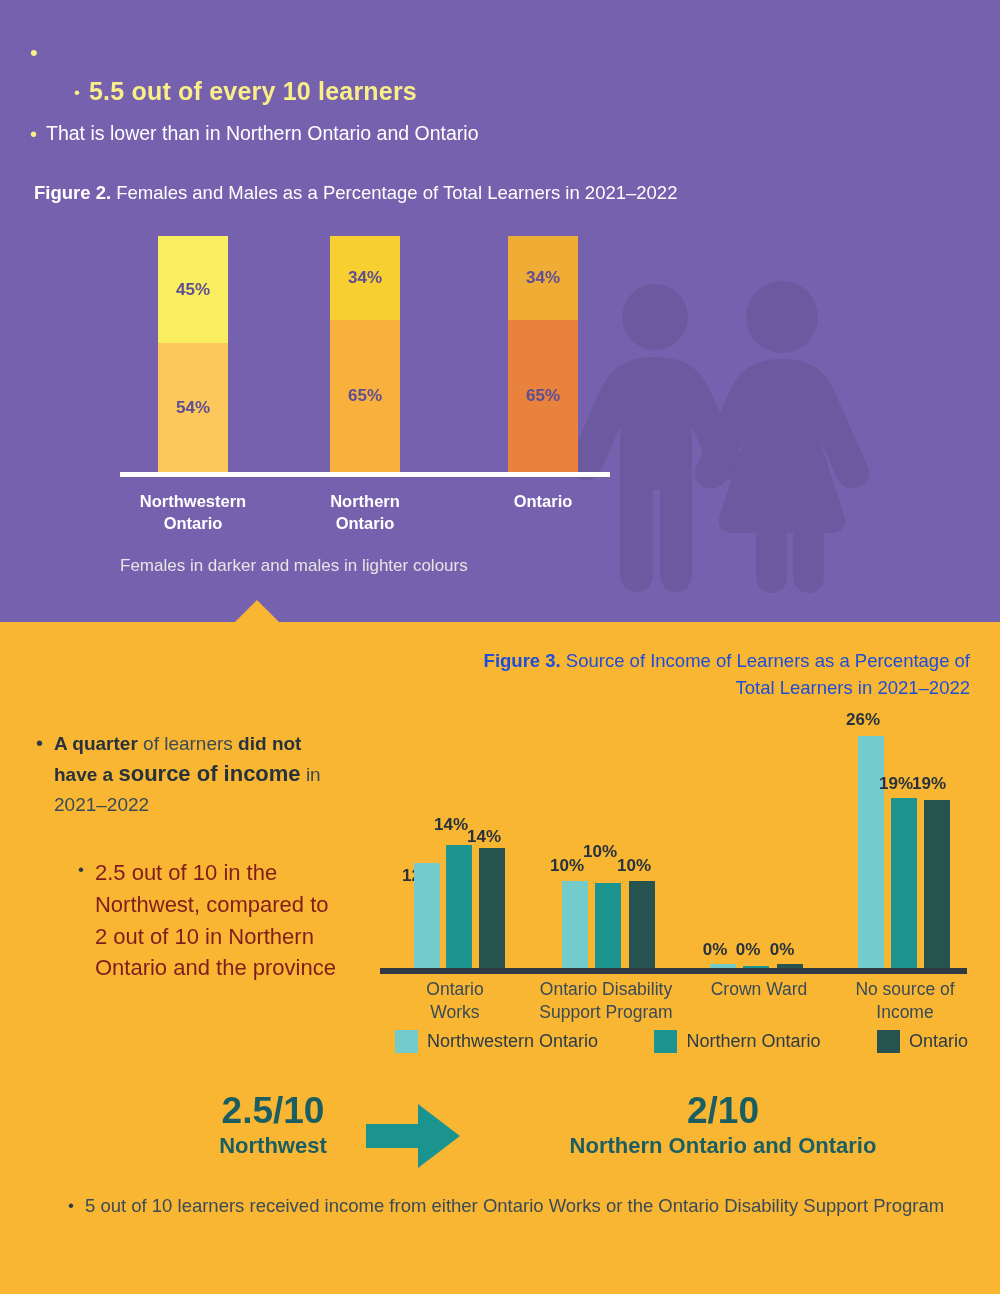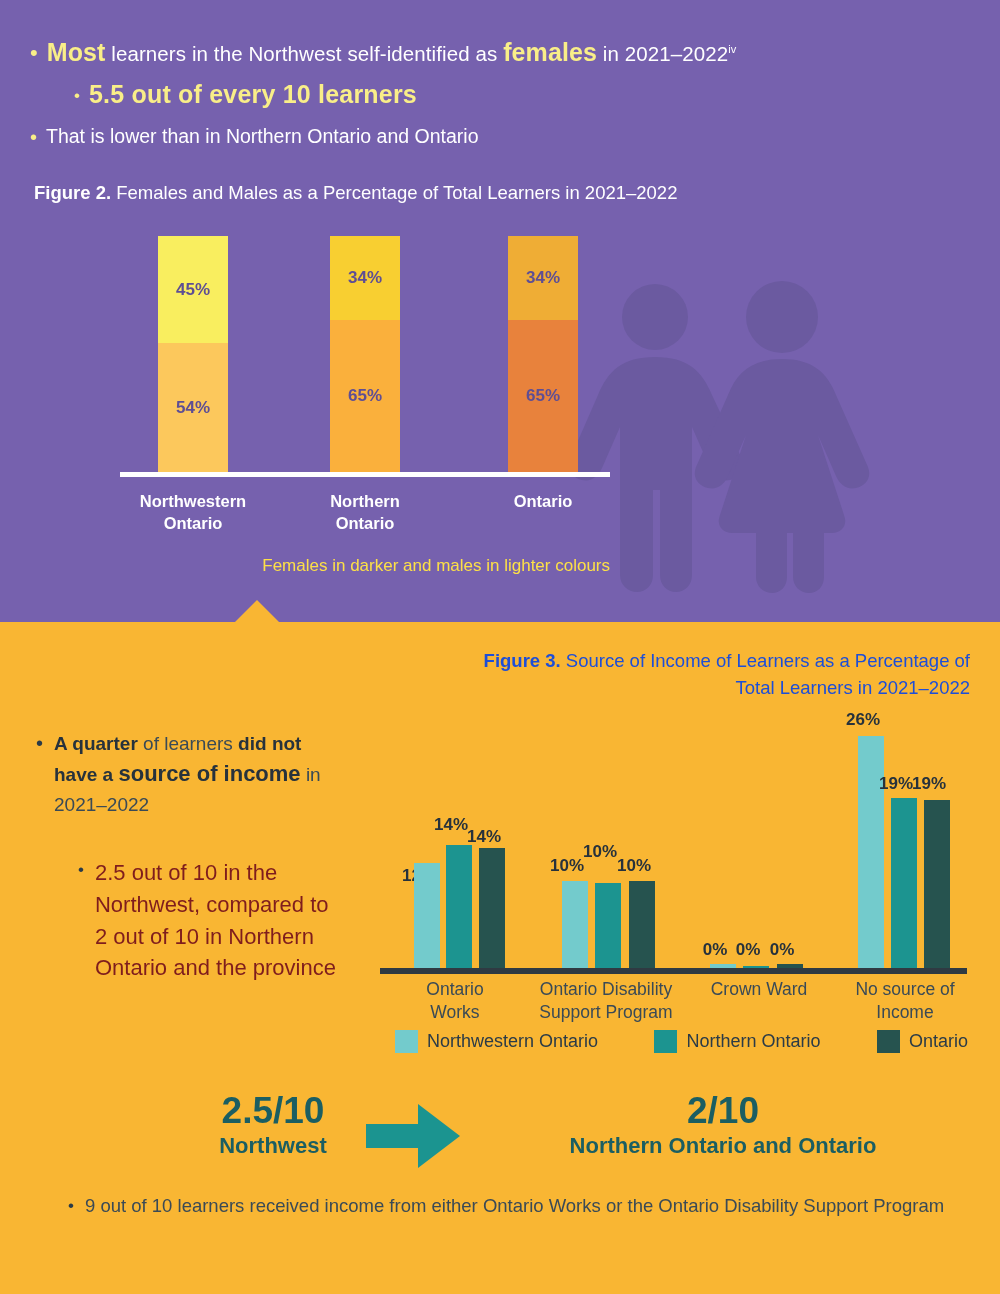--- a/index.html
+++ b/index.html
@@ -67,21 +67,21 @@
     position: absolute; left: 120px; top: 472px;
     width: 490px; height: 5px; background: #ffffff; z-index: 5;
   }
   .f2cat {
     position: absolute; width: 180px; text-align: center;
     font-size: 16.5px; font-weight: bold; color: #ffffff; line-height: 1.35;
     top: 490px; z-index: 5;
   }
   #f2-note {
     position: absolute; top: 556px; left: 120px; width: 490px;
-    text-align: right; font-size: 17px; color: #fde047; z-index: 5;
+    text-align: left; font-size: 17px; color: #e5e5e5; z-index: 5;
   }
 
   
   #fig3-title {
     position: absolute; right: 30px; top: 648px;
     width: 590px; text-align: right;
     font-size: 18.5px; color: #1d4ed8; line-height: 1.45;
   }
   #fig3-title b { font-weight: bold; }
 
@@ -148,21 +148,20 @@
                    C267 97 252 84 222 84 Z"></path>
           <path d="M196 255 L196 302 C196 311 203 318 212 318 C221 318 227 311 227 302 L227 255 Z"></path>
           <path d="M233 255 L233 302 C233 311 240 318 249 318 C258 318 264 311 264 302 L264 255 Z"></path>
         </g>
       </svg>
     </div>
 
     <div class="bullets-top">
       <div class="b-row">
         <span class="dot">•</span>
-        <div class="b1"><span class="hl">Most</span><span> learners in the Northwest self-identified as </span><span class="hl2">females</span><span> in 2021–2022</span><sup>iv</sup></div>
       </div>
       <div class="b2-wrap">
         <span class="dot">•</span>
         <div class="b2">5.5 out of every 10 learners</div>
       </div>
       <div class="b3-wrap">
         <span class="dot">•</span>
         <div class="b3">That is lower than in Northern Ontario and Ontario</div>
       </div>
     </div>
@@ -309,16 +308,16 @@
       </svg>
     </div>
     <div id="stat-right">
       <div class="stat-num">2/10</div>
       <div class="stat-sub">Northern Ontario and Ontario</div>
     </div>
   </div>
 
   <div id="final-bullet">
     <span class="dot-d">•</span>
-    <div class="fb-tx">9 out of 10 learners received income from either Ontario Works or the Ontario Disability Support Program</div>
+    <div class="fb-tx">5 out of 10 learners received income from either Ontario Works or the Ontario Disability Support Program</div>
   </div>
 
 </div>
 
 </body></html>

